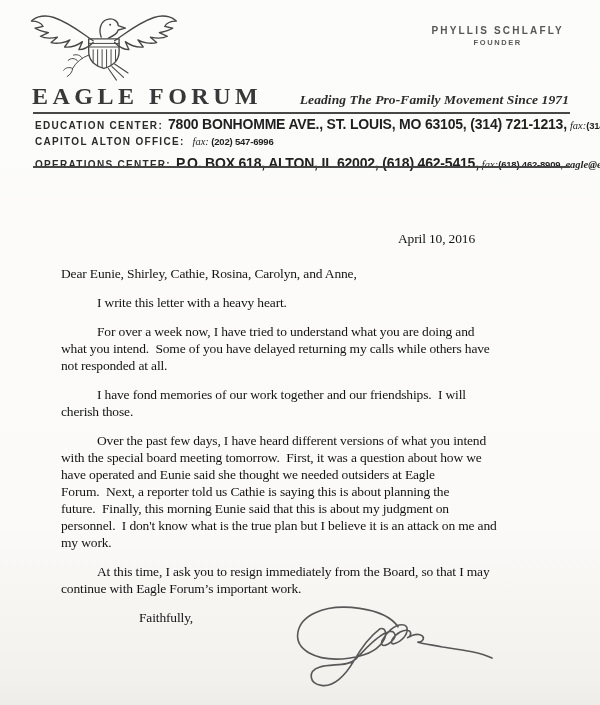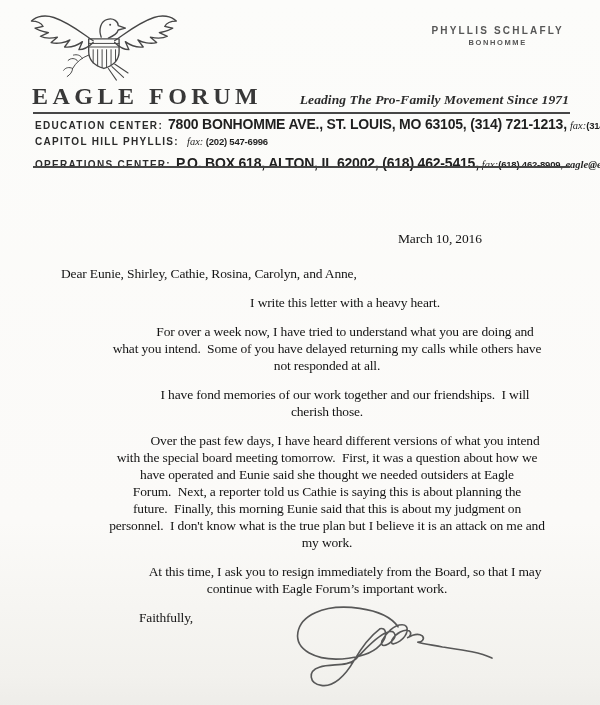--- a/index.html
+++ b/index.html
@@ -56,21 +56,21 @@
     font-size:10.5px;color:#1f1f1f;white-space:pre;flex:0 0 auto;
   }
 
   
   .letter{
     position:absolute;left:61px;top:230px;width:516px;
     font-size:13.5px;line-height:17px;letter-spacing:-0.15px;color:#141414;
   }
   .date-line{margin:0 0 18px 337px;white-space:nowrap;}
   .salutation{margin:0 0 12px 0;}
-  .letter p{margin:0 0 12px 16px;text-indent:36px;white-space:pre-line;text-align:center;}
+  .letter p{margin:0 0 12px 0;text-indent:36px;white-space:pre-line;}
   .closing{margin:0 0 0 78px;}
   .signature{position:absolute;left:224px;top:372px;width:212px;height:92px;}
 </style>
 </head>
 <body>
 
 <div class="page">
 
   <header>
 
@@ -89,54 +89,54 @@
         <path d="M74,46 L74,61 M79,46 L79,64 M84,46 L84,66 M89,46 L89,66 M94,46 L94,63 M99,46 L99,59" stroke-width="1.1"></path>
 
         <path d="M95,65 L108,77 M91,67 L100,80 M98,62 L113,72" stroke-width="1.2"></path>
 
         <path d="M69,52 C61,55 55,60 51,67 M57,59 C54,55 49,55 46,58 M62,56 C60,52 56,51 52,52 M51,67 C47,65 43,66 41,69 M51,67 C51,71 48,74 45,76" stroke-width="1.1"></path>
       </g>
     </svg>
 
     <div class="founder">
       <div class="name">PHYLLIS SCHLAFLY</div>
-      <div class="title">BONHOMME</div>
+      <div class="title">FOUNDER</div>
     </div>
 
     <div class="orgname">EAGLE FORUM</div>
     <div class="tagline">Leading The Pro-Family Movement Since 1971</div>
 
     <div class="rule rule-top"></div>
 
     <div class="offices">
       <div class="office-line">
         <span class="office-label">EDUCATION CENTER:</span>
         <span class="office-main">7800 BONHOMME AVE., ST. LOUIS, MO 63105, (314) 721-1213,</span>
         <span class="office-fax-label">fax:</span>
         <span class="office-fax-value">(314) 721-3373</span>
       </div>
       <div class="office-line">
-        <span class="office-label">CAPITOL HILL PHYLLIS:</span>
+        <span class="office-label">CAPITOL ALTON OFFICE:</span>
         <span class="office-fax-label">fax:</span>
         <span class="office-fax-value"> (202) 547-6996</span>
       </div>
       <div class="office-line">
         <span class="office-label">OPERATIONS CENTER:</span>
         <span class="office-main">P.O. BOX 618, ALTON, IL 62002, (618) 462-5415,</span>
         <span class="office-fax-label">fax:</span>
         <span class="office-fax-value">(618) 462-8909,</span>
         <span class="office-email"> eagle@eagleforum.org</span>
       </div>
     </div>
 
     <div class="rule rule-bottom"></div>
   </header>
 
   <main class="letter">
-    <div class="date-line">March 10, 2016</div>
+    <div class="date-line">April 10, 2016</div>
     <div class="salutation">Dear Eunie, Shirley, Cathie, Rosina, Carolyn, and Anne,</div>
 
     <p>I write this letter with a heavy heart.</p>
     <p>For over a week now, I have tried to understand what you are doing and
 what you intend.&nbsp; Some of you have delayed returning my calls while others have
 not responded at all.</p>
     <p>I have fond memories of our work together and our friendships.&nbsp; I will
 cherish those.</p>
     <p>Over the past few days, I have heard different versions of what you intend
 with the special board meeting tomorrow.&nbsp; First, it was a question about how we

